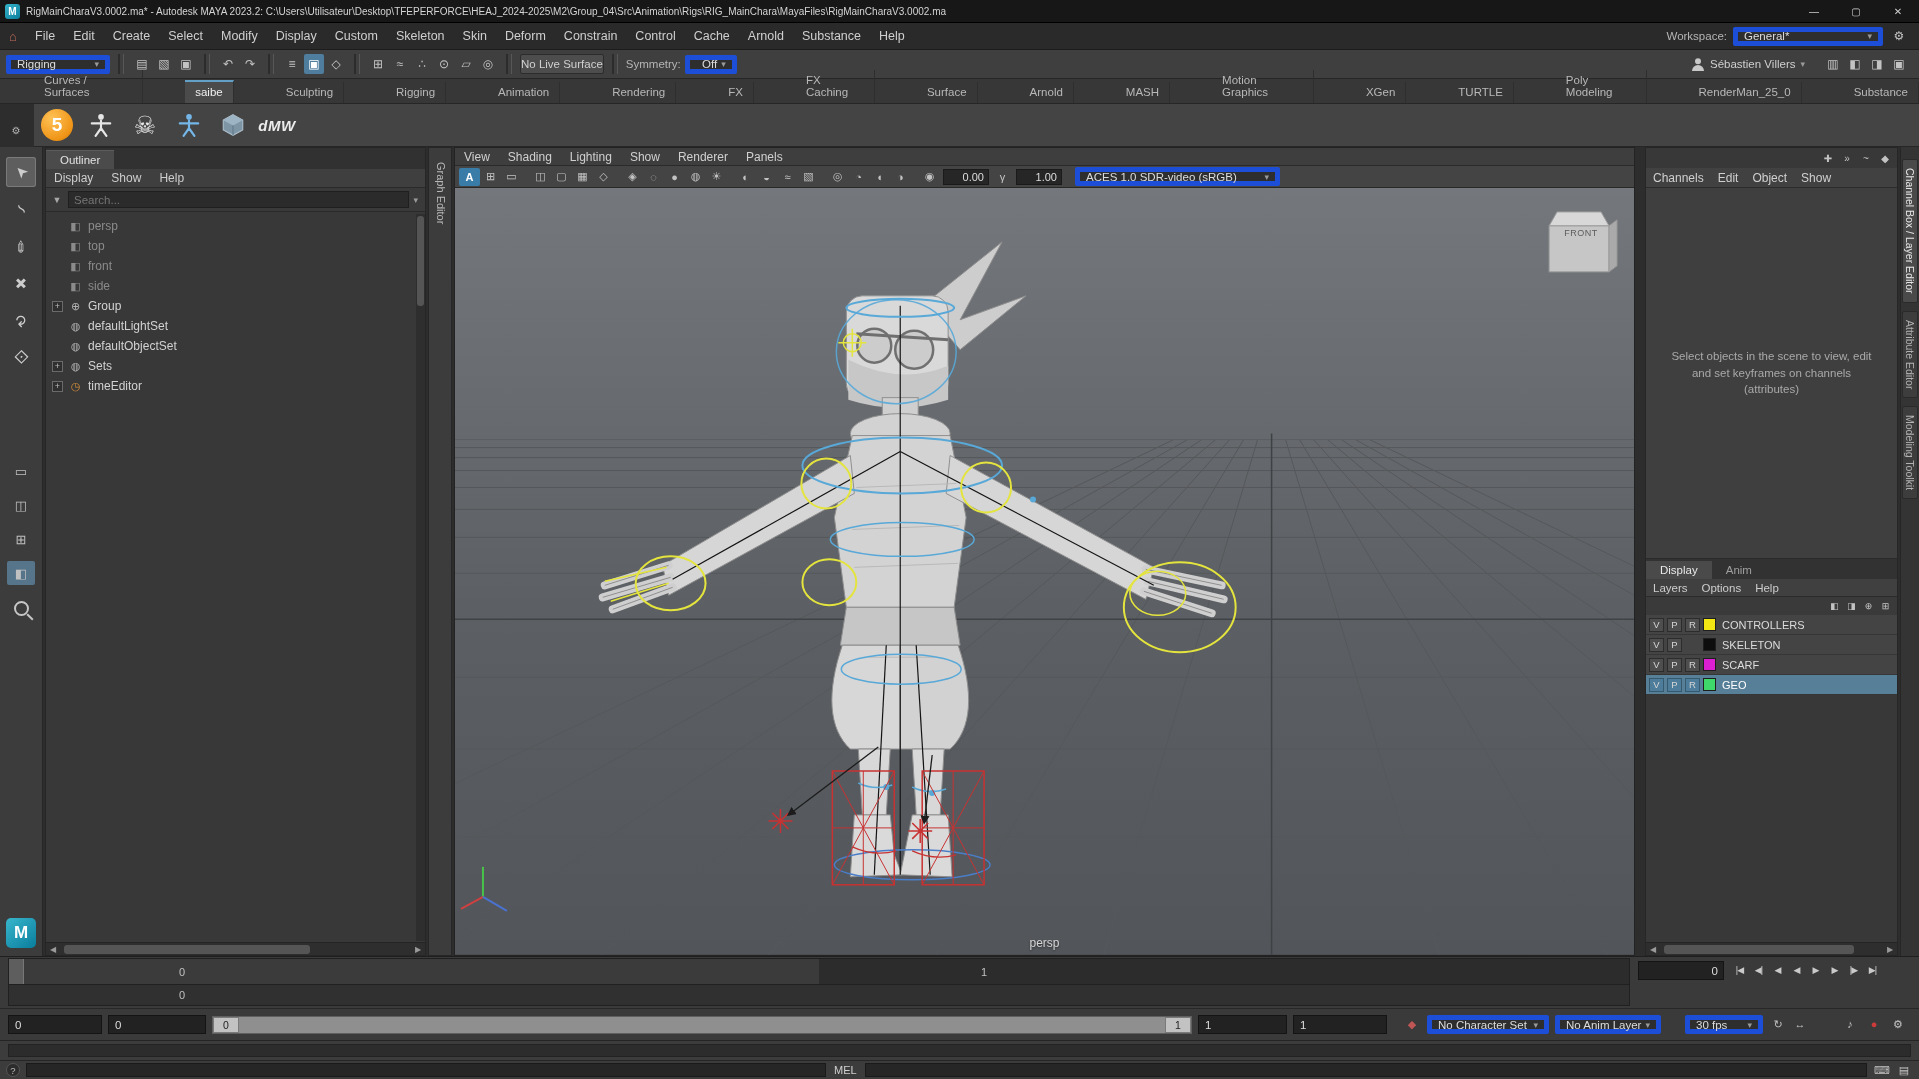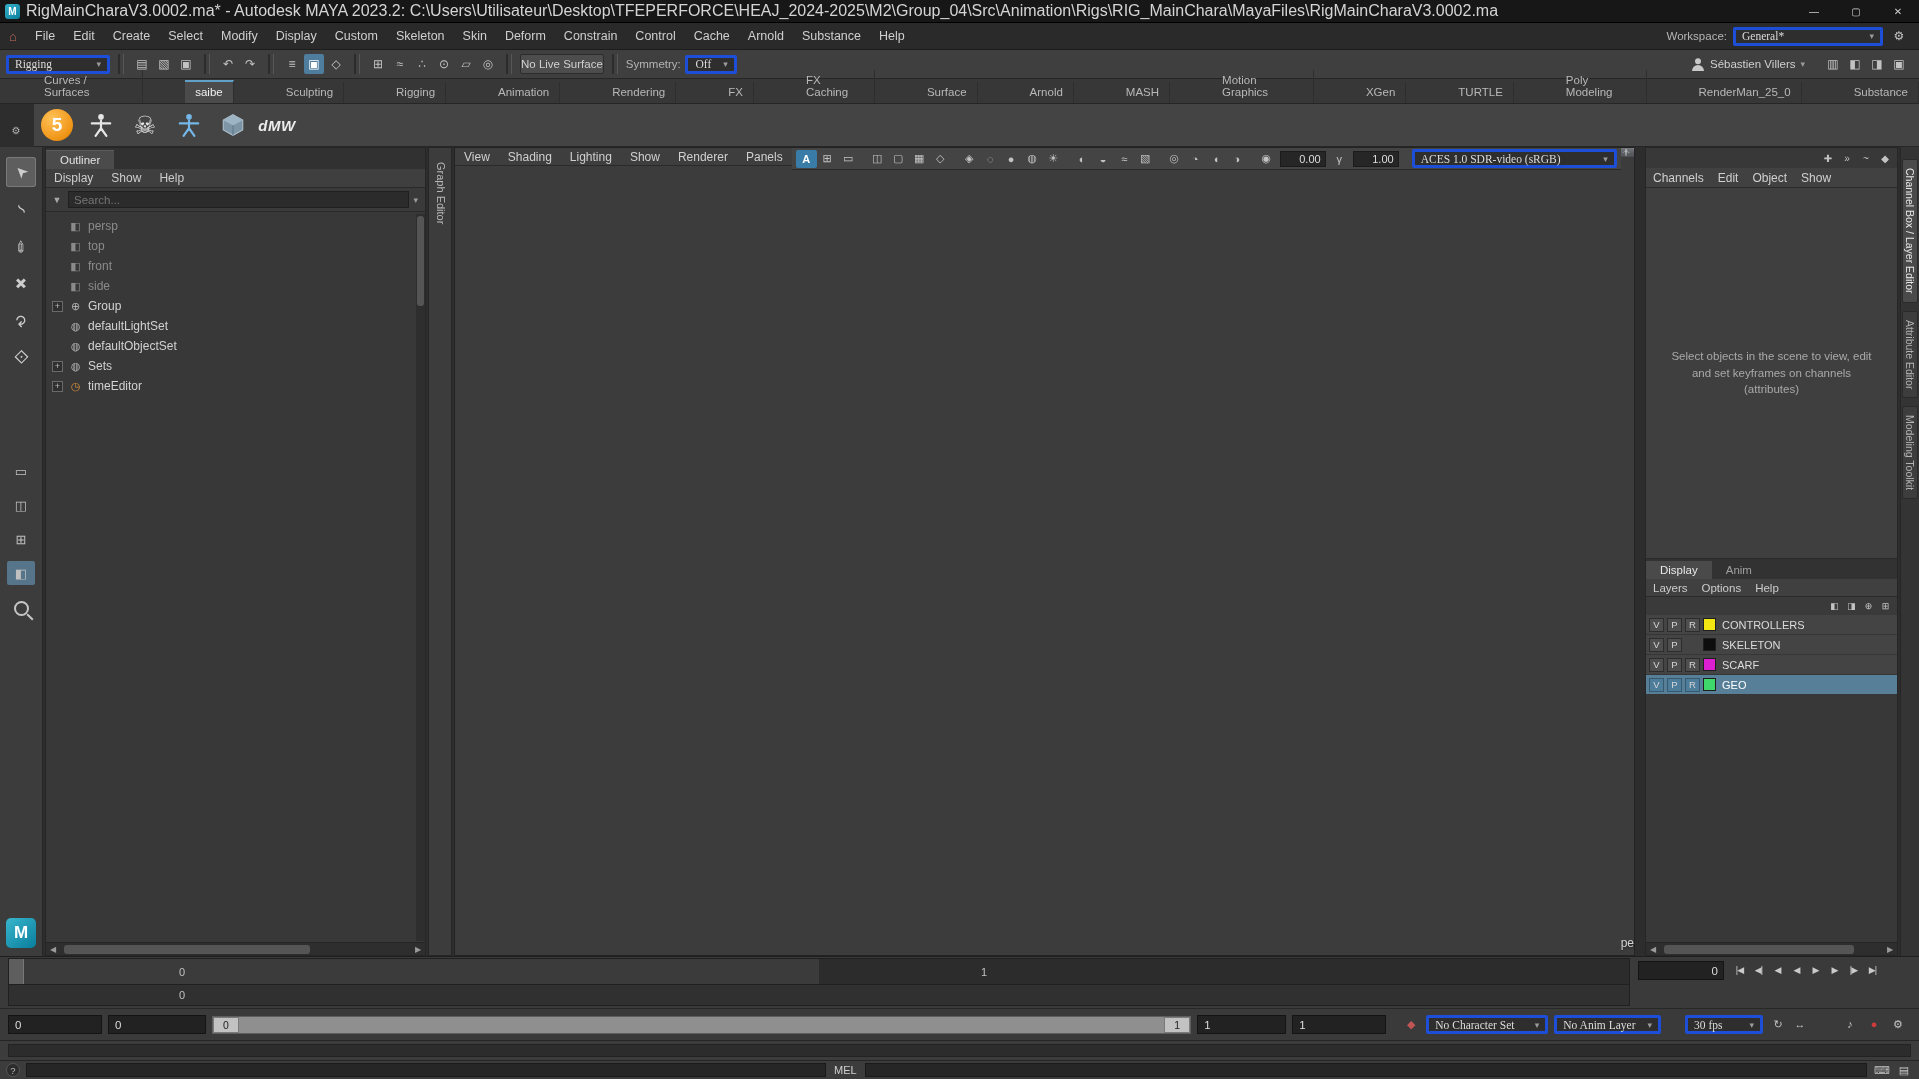--- a/index.html
+++ b/index.html
@@ -3,29 +3,29 @@
 <meta charset="utf-8">
 <style>
   * { margin:0; padding:0; box-sizing:border-box; user-select:none; }
   html,body { background:#000; }
   body { font-family:"Liberation Sans", sans-serif; color:#c8c8c8; }
   #app { position:relative; width:1919px; height:1079px; background:#2d2d2d; overflow:hidden; }
 
   
   #titlebar { position:absolute; top:0; left:0; right:0; height:23px; background:#171717; display:flex; align-items:center; border-bottom:1px solid #000; }
   .maya-badge { width:15px; height:15px; margin:0 6px 0 5px; border-radius:3px; background:linear-gradient(140deg,#36b3c9,#0b7e9e); color:#fff; font-size:10px; font-weight:bold; display:flex; align-items:center; justify-content:center; }
-  #titlebar .title { font-size:16px; color:#d4d4d4; white-space:nowrap; overflow:hidden; flex:1; }
+  #titlebar .title { font-size:10px; color:#d4d4d4; white-space:nowrap; overflow:hidden; flex:1; }
   .winbtn { width:42px; height:100%; display:flex; align-items:center; justify-content:center; font-size:10px; color:#cfcfcf; }
 
   
   #menubar { position:absolute; top:23px; left:0; right:0; height:27px; background:#2a2a2a; display:flex; align-items:center; border-bottom:1px solid #1c1c1c; font-size:12.5px; }
   #menubar .home { width:26px; text-align:center; color:#c06a5a; font-size:13px; }
   .menu-item { padding:0 9px; height:100%; display:flex; align-items:center; color:#cfcfcf; }
   #workspace { margin-left:auto; display:flex; align-items:center; gap:6px; padding-right:10px; font-size:12px; color:#bdbdbd; }
-  .combo { background:#2e2e2e; border:3px solid #1d4ed8; border-radius:2px; height:19px; display:flex; align-items:center; gap:12px; padding:0 6px; color:#dcdcdc; font-size:11.5px;font-family:Liberation Serif, serif; }
+  .combo { background:#2e2e2e; border:5px solid #1d4ed8; border-radius:2px; height:19px; display:flex; align-items:center; gap:4px; padding:0 6px; color:#dcdcdc; font-size:11.5px; }
   .combo .arr { font-size:9px; color:#9a9a9a; }
 
   
   #statusline { position:absolute; top:50px; left:0; right:0; height:29px; background:#3f3f3f; border-bottom:1px solid #262626; display:flex; align-items:center; padding:0 6px; gap:4px; }
   .grip { width:6px; height:20px; border-left:2px solid #2c2c2c; border-right:1px solid #575757; margin:0 4px; }
   .sicon { width:20px; height:20px; display:flex; align-items:center; justify-content:center; font-size:12px; color:#c3c3c3; border-radius:2px; }
   .sicon.active { background:#4f7d9e; color:#fff; }
   .tbtn-text { background:#4d4d4d; border:1px solid #2c2c2c; border-radius:2px; font-size:11.5px; color:#d0d0d0; height:20px; display:flex; align-items:center; padding:0 0; }
   #user-chip { display:flex; align-items:center; gap:5px; margin-left:auto; font-size:11.5px; color:#cfcfcf; }
   #statusline .right-group { display:flex; gap:2px; margin-left:14px; padding-right:4px; }
@@ -78,21 +78,21 @@
   .hscroll { height:13px; background:#2e2e2e; border-top:1px solid #242424; display:flex; align-items:center; }
   .hscroll .harr { width:14px; text-align:center; font-size:8px; color:#9a9a9a; }
   .hscroll .htrack { flex:1; position:relative; height:9px; }
   .hscroll .hthumb { position:absolute; left:4px; width:70%; top:0; height:9px; background:#555; border-radius:3px; }
 
   
   #graphstrip { position:absolute; left:428px; top:0; width:24px; height:100%; background:#3c3c3c; border:1px solid #262626; }
   .vlabel { writing-mode:vertical-rl; font-size:11px; color:#b8b8b8; padding:10px 0 0 0; margin:4px auto; display:block; width:14px; }
 
   
-  #viewport { position:absolute; left:454px; top:0; width:1181px; height:100%; background:#3c3c3c; border:1px solid #232323; display:flex; }
+  #viewport { position:absolute; left:454px; top:0; width:1181px; height:100%; background:#3c3c3c; border:1px solid #232323; display:flex; flex-direction:column; }
   .vp-menus { height:18px; display:flex; align-items:center; background:#3e3e3e; font-size:12px; border-bottom:1px solid #2a2a2a; }
   .vp-menus span { padding:0 9px; color:#d0d0d0; }
   .vp-toolbar { height:22px; background:#444; display:flex; align-items:center; padding:0 4px; border-bottom:1px solid #282828; }
   .vicon { width:21px; height:18px; display:flex; align-items:center; justify-content:center; font-size:11px; color:#c2c2c2; border-radius:2px; }
   .vicon.active { background:#3a7ca8; color:#fff; font-weight:bold; }
   .vicon.sep { margin-left:8px; }
   .vp-toolbar .num { width:46px; height:16px; background:#262626; border:1px solid #1b1b1b; color:#ddd; font-size:11px; text-align:right; padding:0 4px; margin:0 3px; }
   .vp-toolbar .cm { margin-left:10px; min-width:205px; justify-content:space-between; }
   #canvas-wrap { position:relative; flex:1; overflow:hidden; }
   #canvas-wrap svg.scene { position:absolute; inset:0; }

